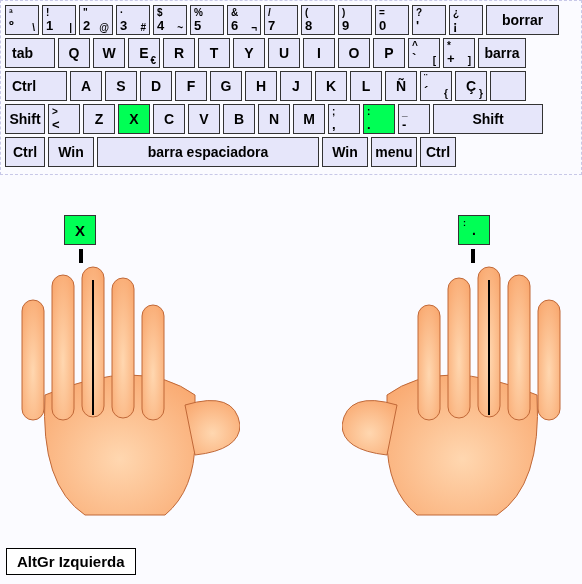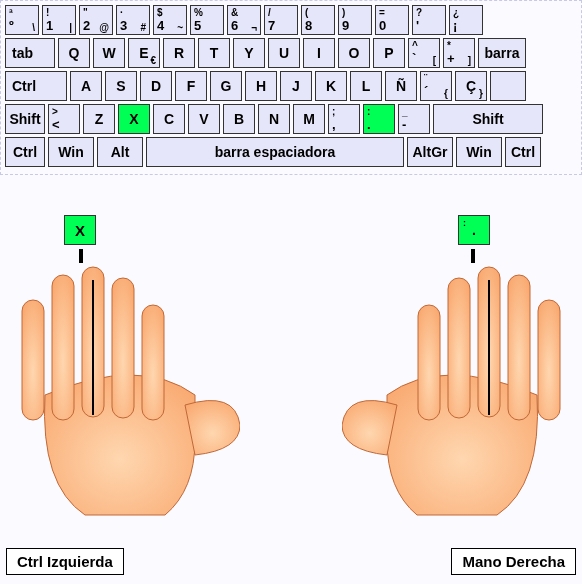--- a/index.html
+++ b/index.html
@@ -79,20 +79,23 @@
         <span class="bl" style="font-size: 13px;">0</span>
       </div>
       <div class="key" style="width: 34px;">
         <span class="tl">?</span>
         <span class="bl" style="font-size: 13px;">'</span>
       </div>
       <div class="key" style="width: 34px;">
         <span class="tl">¿</span>
         <span class="bl" style="font-size: 13px;">¡</span>
       </div>
+      <div class="key small" style="width: 73px;">
+        <span class="ctr">borrar</span>
+      </div>
     </div>
     <div class="krow">
       <div class="key" style="width: 50px; justify-content: flex-start; padding-left: 6px;">
         <span class="ctr">tab</span>
       </div>
       <div class="key" style="width: 32px;">
         <span class="ctr">Q</span>
       </div>
       <div class="key" style="width: 32px;">
         <span class="ctr">W</span>
@@ -226,31 +229,28 @@
         <span class="ctr">Shift</span>
       </div>
     </div>
     <div class="krow">
       <div class="key small" style="width: 40px;">
         <span class="ctr">Ctrl</span>
       </div>
       <div class="key small" style="width: 46px;">
         <span class="ctr">Win</span>
       </div>
-      <div class="key small" style="width: 46px;">
-        <span class="ctr">Alt</span>
-      </div>
-      <div class="key small" style="width: 258px;">
+      <div class="key small" style="width: 222px;">
         <span class="ctr">barra espaciadora</span>
-      </div>
-      <div class="key small" style="width: 46px;">
-        <span class="ctr">AltGr</span>
       </div>
       <div class="key small" style="width: 46px;">
         <span class="ctr">Win</span>
+      </div>
+      <div class="key small" style="width: 46px;">
+        <span class="ctr">menu</span>
       </div>
       <div class="key small" style="width: 36px;">
         <span class="ctr">Ctrl</span>
       </div>
     </div>
   </div>
 
 <div class="hands">
   <div class="floatkey" style="left:64px; top:0;">
     <span>X</span>
@@ -293,15 +293,14 @@
         <rect x="62" y="30" rx="11" ry="11" width="22" height="145"></rect>
         <rect x="92" y="22" rx="11" ry="11" width="22" height="150"></rect>
         <rect x="122" y="33" rx="11" ry="11" width="22" height="140"></rect>
         <rect x="152" y="60" rx="11" ry="11" width="22" height="115"></rect>
         <path d="M195 160 Q245 145 250 180 Q250 205 205 210 Z"></path>
       </g>
       <line x1="103" y1="35" x2="103" y2="170" stroke="#000" stroke-width="2"></line>
     </g>
   </svg>
 
-  <div class="hand-label left">Ctrl Izquierda</div>
-  <div class="hand-label right">Mano Derecha</div>
+  <div class="hand-label left">AltGr Izquierda</div>
 </div>
 
 </body></html>

